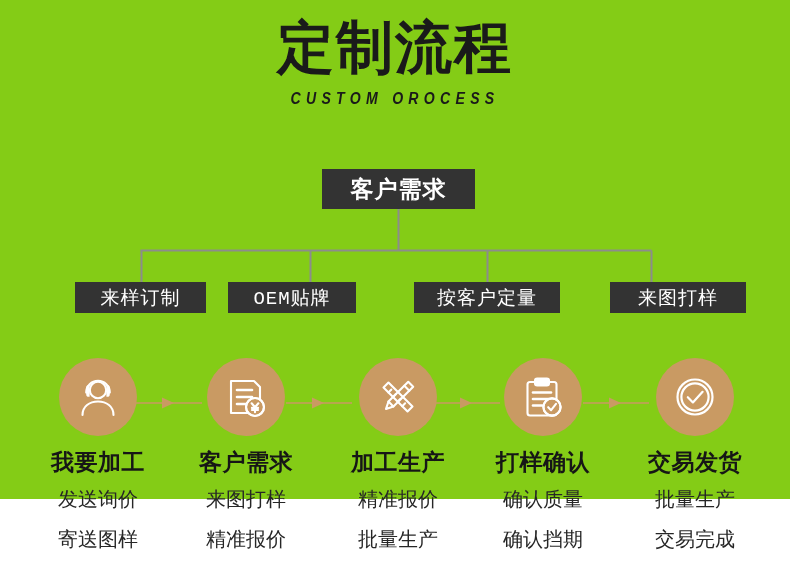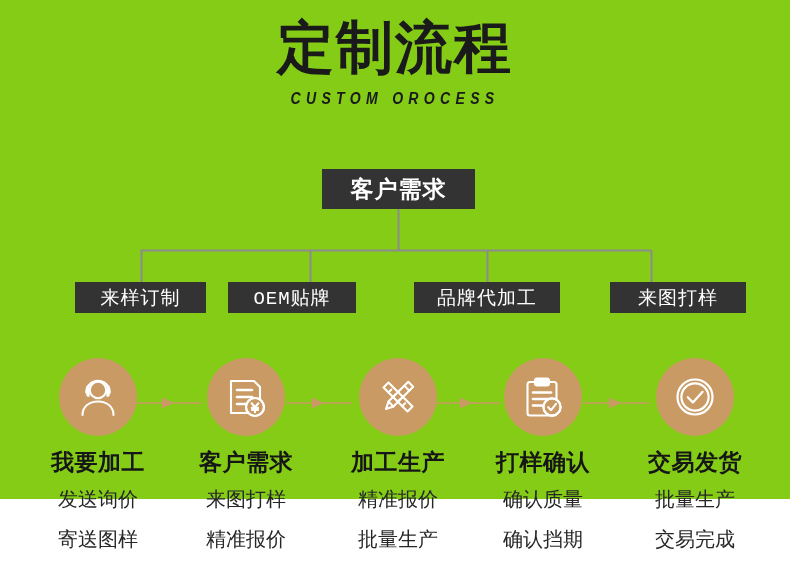--- a/index.html
+++ b/index.html
@@ -176,21 +176,21 @@
     <line x1="141.5" y1="250.5" x2="141.5" y2="282" stroke="#8c8c8c" stroke-width="2"></line>
     <line x1="310.5" y1="250.5" x2="310.5" y2="282" stroke="#8c8c8c" stroke-width="2"></line>
     <line x1="487.5" y1="250.5" x2="487.5" y2="282" stroke="#8c8c8c" stroke-width="2"></line>
     <line x1="651.5" y1="250.5" x2="651.5" y2="282" stroke="#8c8c8c" stroke-width="2"></line>
   </svg>
 
   <div class="node-box node-root">客户需求</div>
 
   <div class="node-box node-leaf leaf-0">来样订制</div>
   <div class="node-box node-leaf leaf-1">OEM贴牌</div>
-  <div class="node-box node-leaf leaf-2">品牌代加工</div>
+  <div class="node-box node-leaf leaf-2">按客户定量</div>
   <div class="node-box node-leaf leaf-3">来图打样</div>
 
   <div class="steps">
 
     <svg class="arrow arrow-0" width="66" height="12" viewBox="0 0 66 12">
       <line x1="0" y1="6" x2="66" y2="6" stroke="#c99a63" stroke-width="1.4"></line>
       <polygon points="26,0.5 38,6 26,11.5" fill="#c99a63"></polygon>
     </svg>
     <svg class="arrow arrow-1" width="66" height="12" viewBox="0 0 66 12">
       <line x1="0" y1="6" x2="66" y2="6" stroke="#c99a63" stroke-width="1.4"></line>

